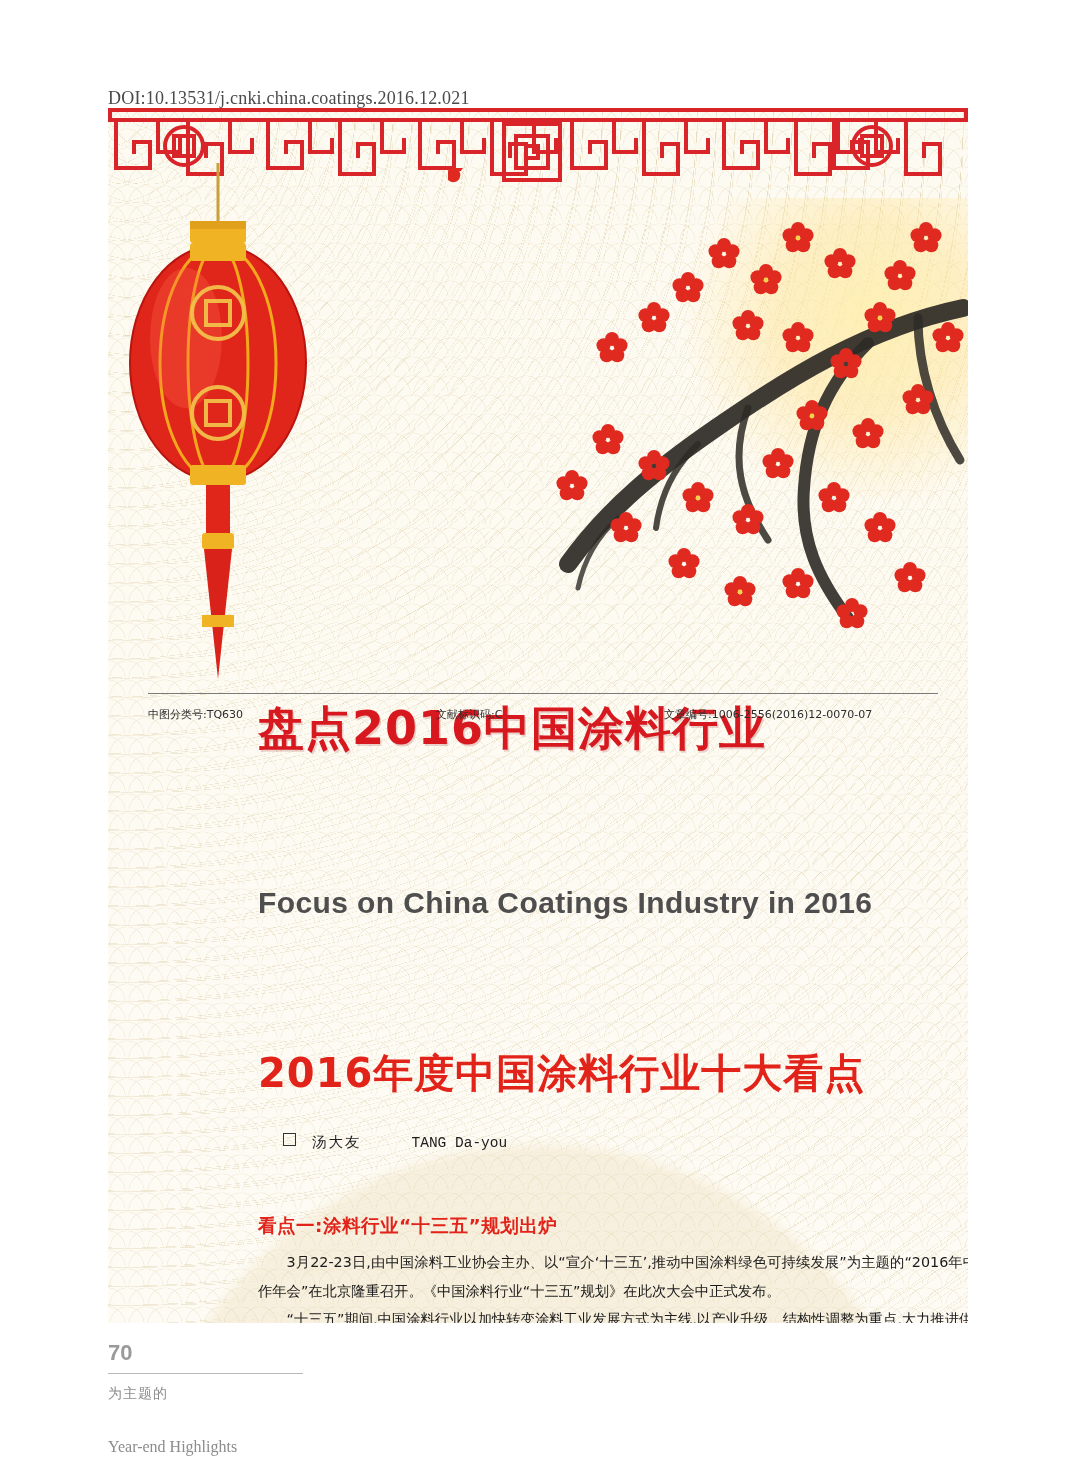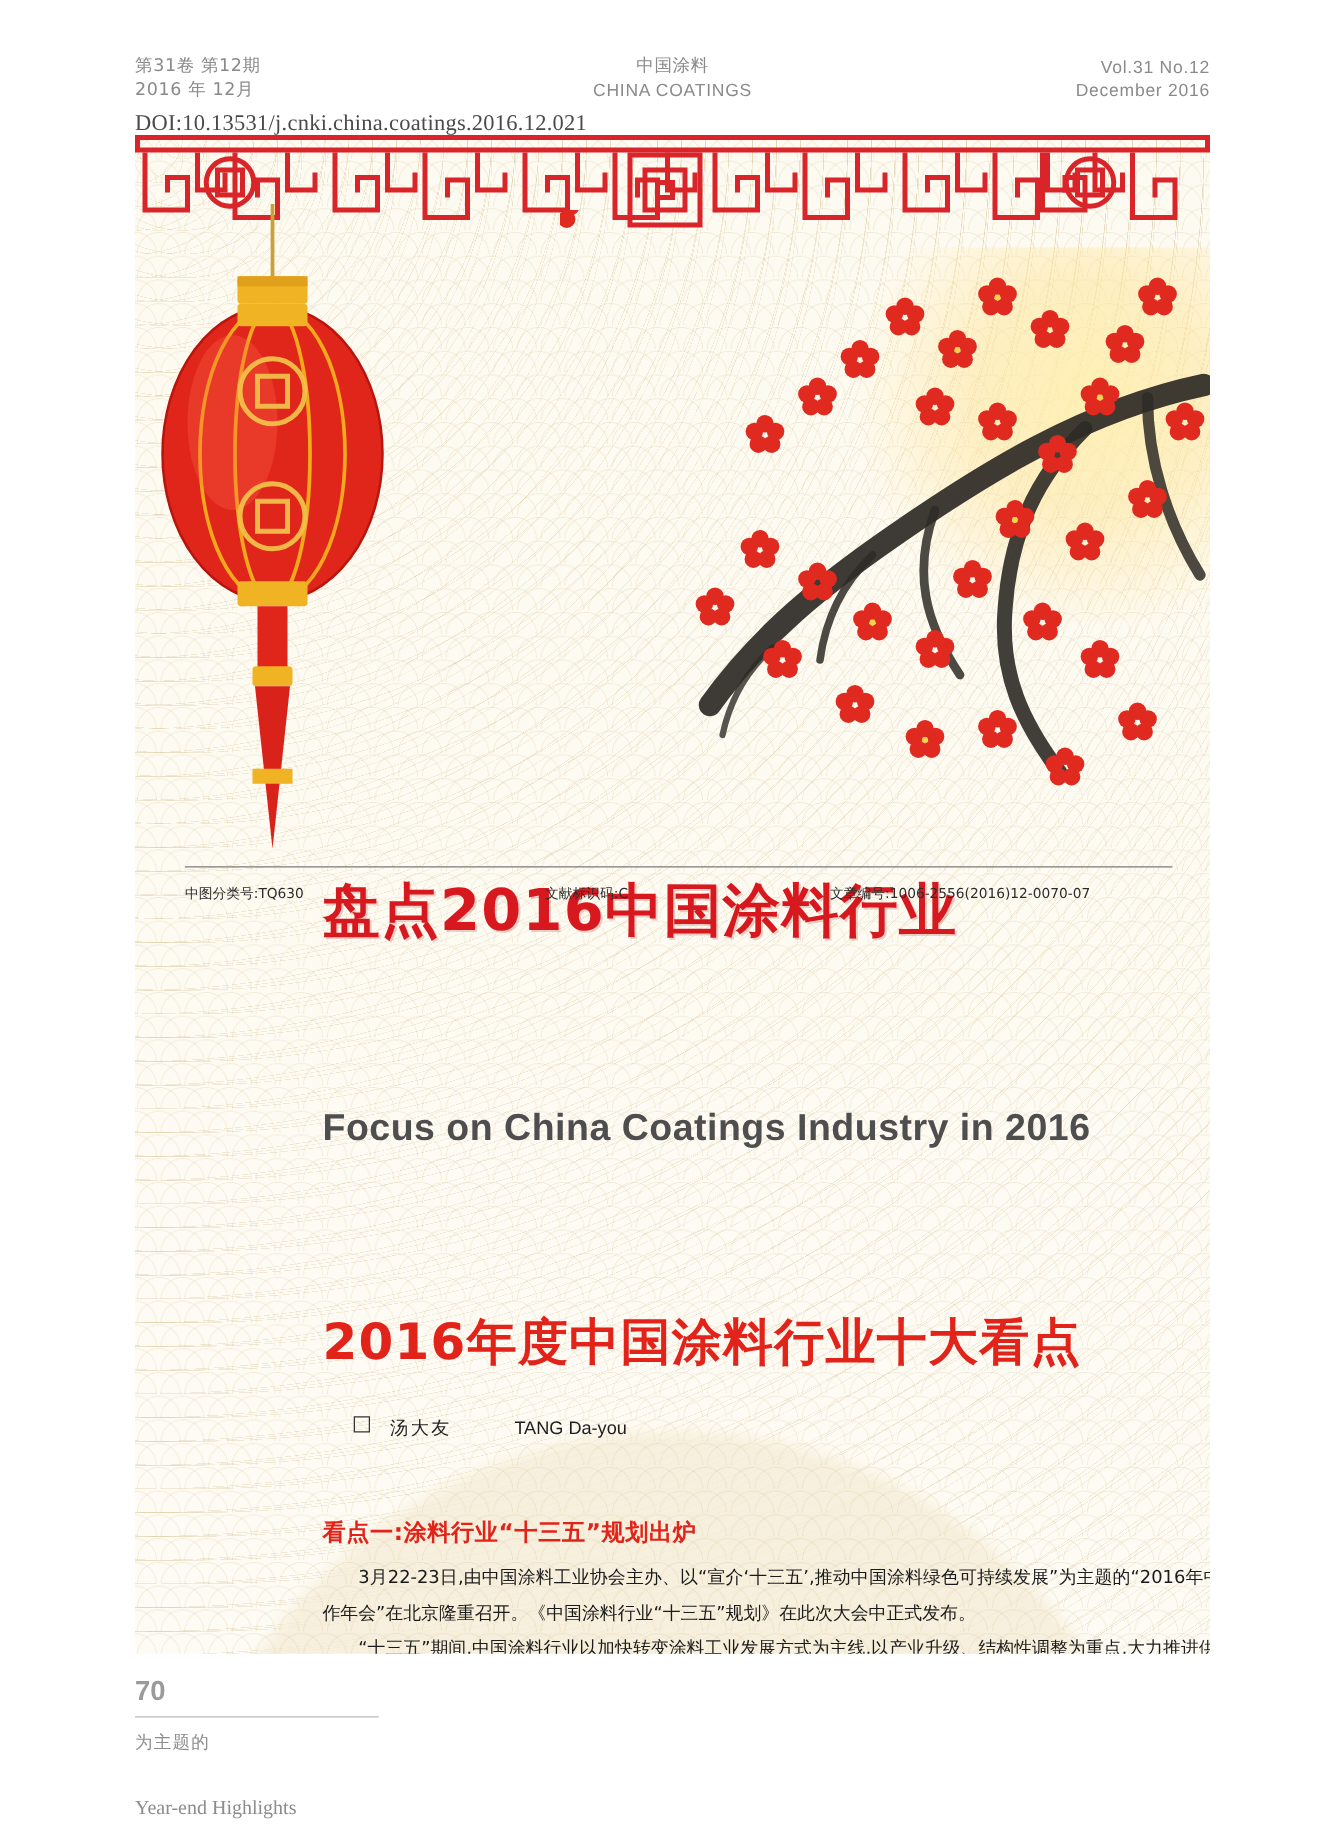--- a/index.html
+++ b/index.html
@@ -151,21 +151,21 @@
     color: #1d1d1d;
   }
   .byline .box {
     display: inline-block;
     width: 11px; height: 11px;
     border: 1px solid #333;
     margin-right: 16px;
     vertical-align: 1px;
   }
   .byline .cn-name { margin-right: 50px; letter-spacing: 2px; }
-  .byline .en-name { font-family: Liberation Sans, sans-serif; }
+  .byline .en-name { font-family: Liberation Mono, monospace; }
 
   
   .section-head {
     position: absolute;
     left: 150px;
     top: 1105px;
     font-family: "DejaVu Sans", sans-serif;
     font-weight: bold;
     font-size: 18.5px;
     color: #e2231a;
@@ -219,34 +219,20 @@
     font-size: 16px;
     color: #8c8c8c;
     margin-top: 28px;
   }
 </style>
 </head>
 <body>
 
 <div class="page">
 
-  <div class="runhead">
-    <div class="left">
-      <div class="cn">第31卷  第12期</div>
-      <div class="cn">2016 年 12月</div>
-    </div>
-    <div class="center">
-      <div class="cn">中国涂料</div>
-      <div class="en">CHINA COATINGS</div>
-    </div>
-    <div class="right">
-      <div class="en">Vol.31  No.12</div>
-      <div class="en">December  2016</div>
-    </div>
-  </div>
 
   <div class="doi">DOI:10.13531/j.cnki.china.coatings.2016.12.021</div>
 
   <div class="banner">
     <div class="waves"></div>
     <div class="glow"></div>
 
     <svg class="fret" viewBox="0 0 860 92" preserveAspectRatio="none">
       <g fill="none" stroke="#d9252a" stroke-width="4">
         <rect x="2" y="2" width="856" height="10"></rect>

